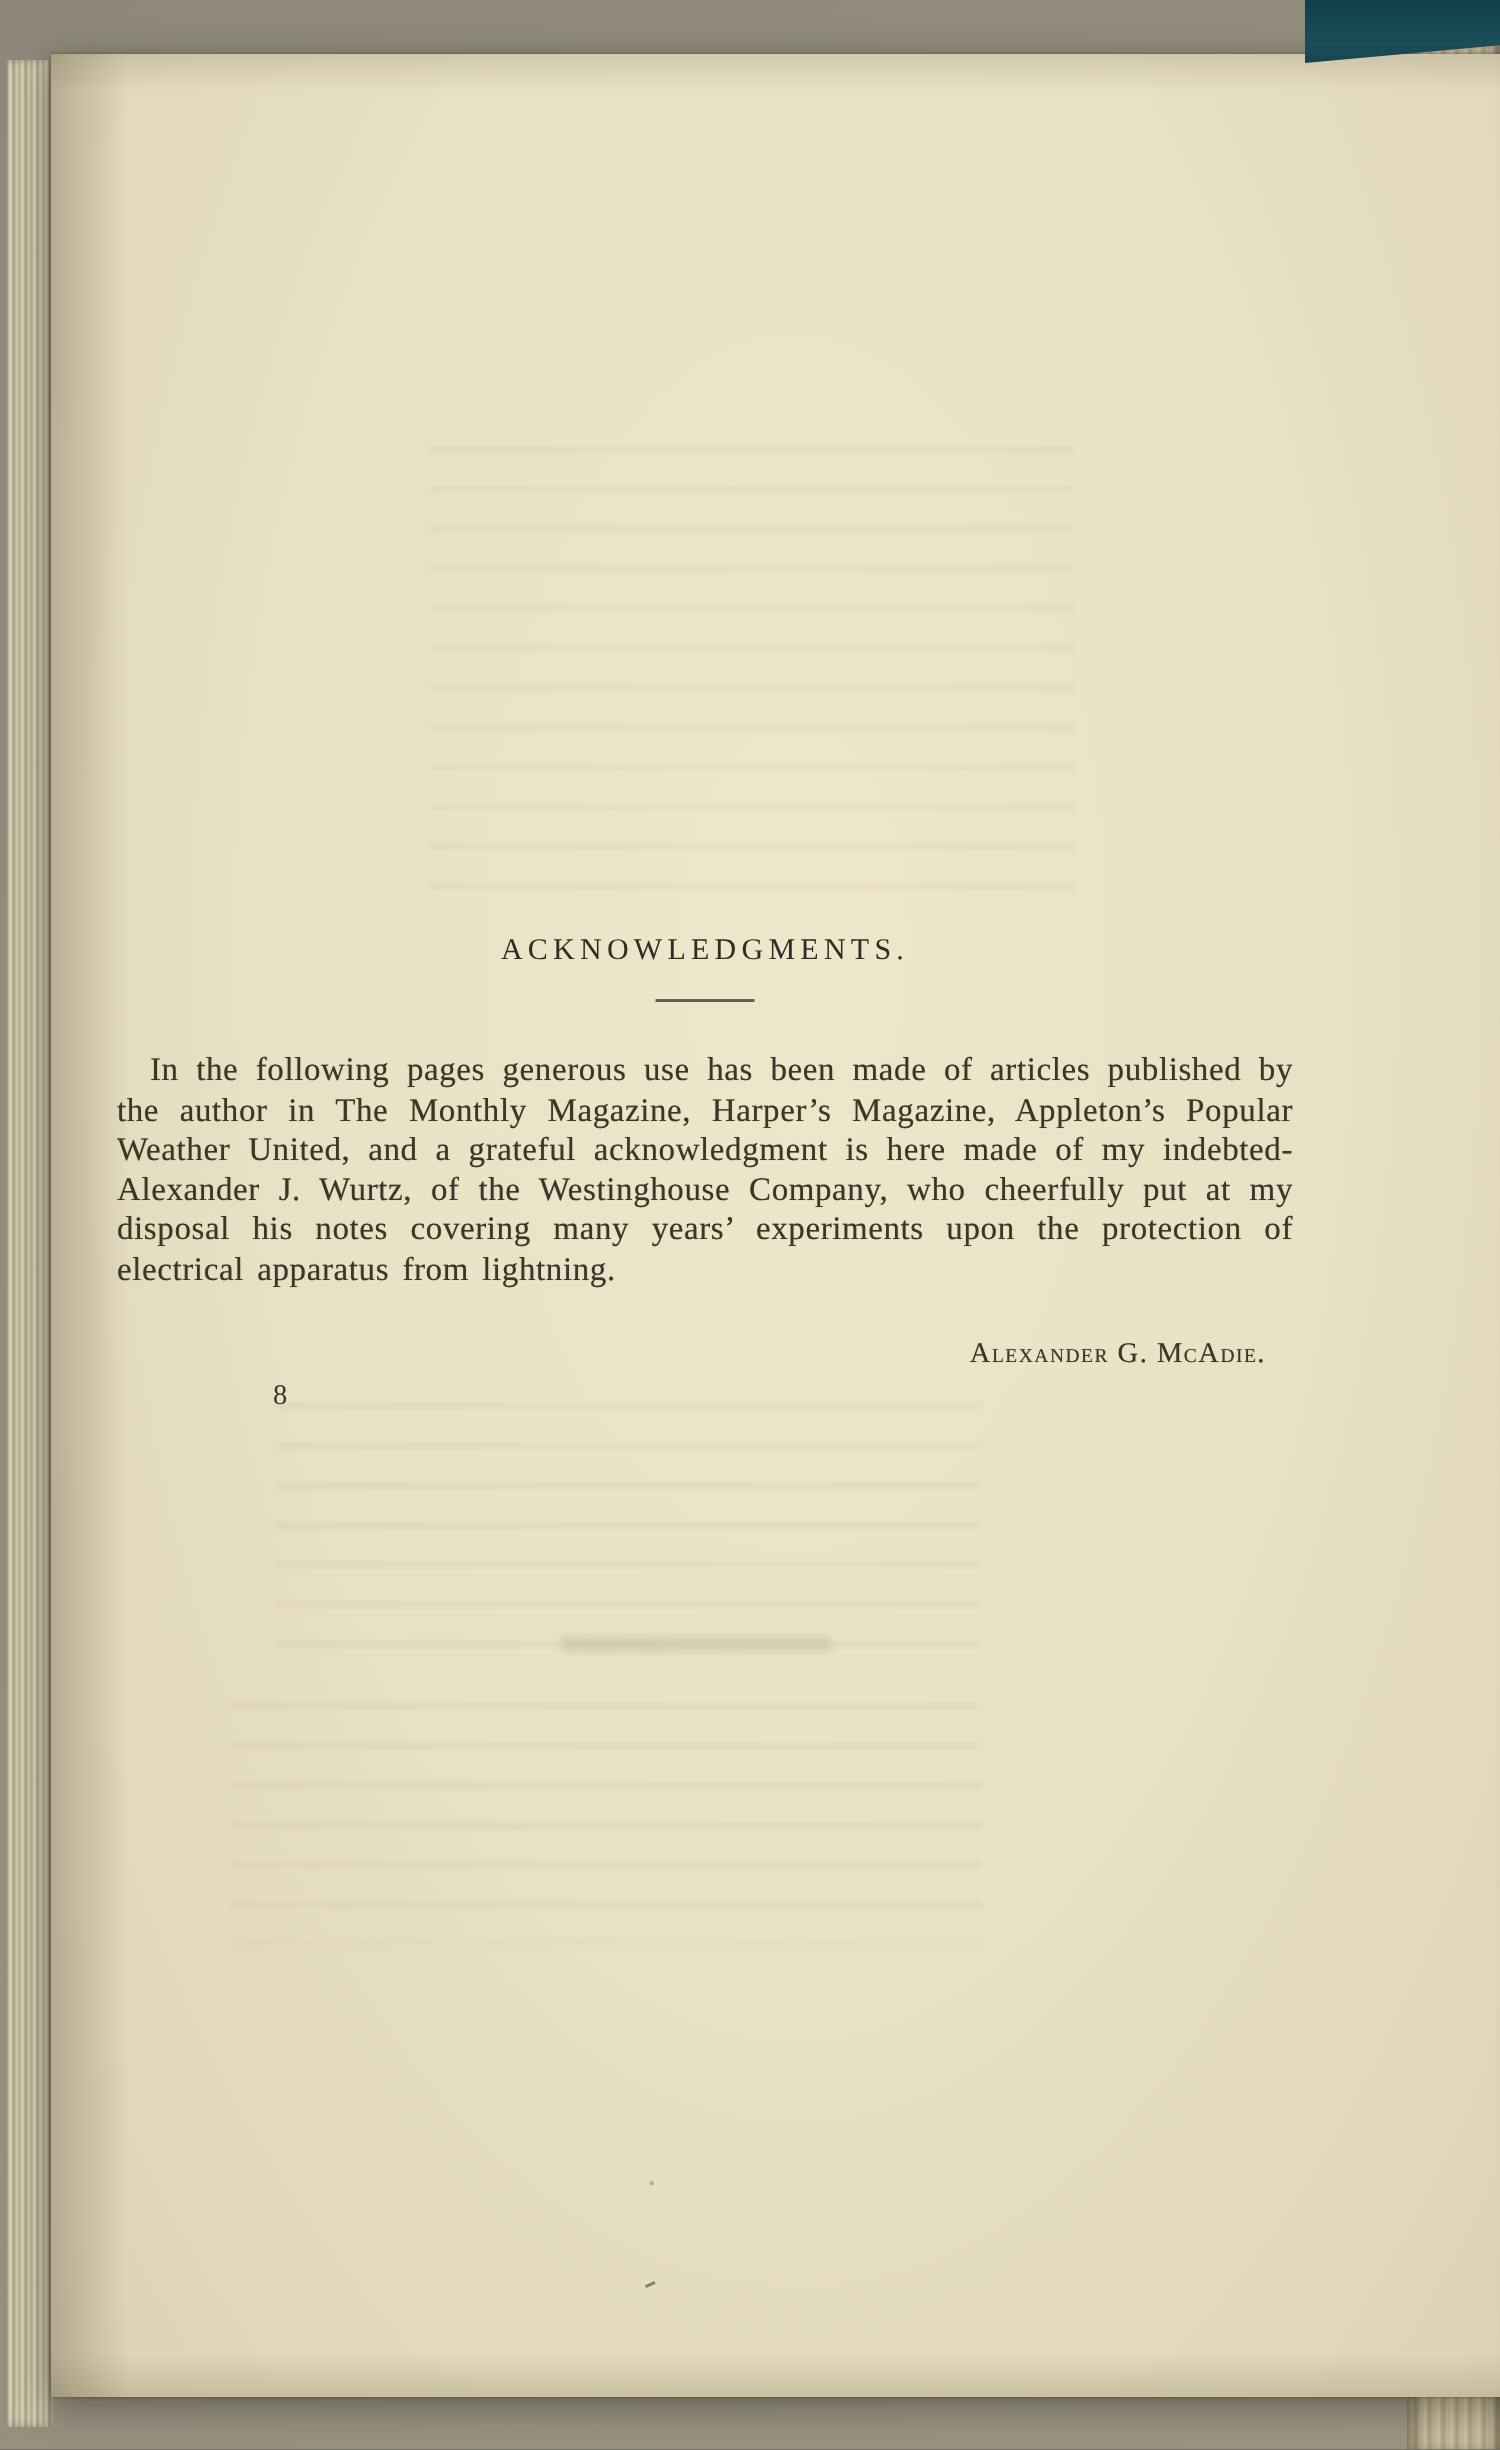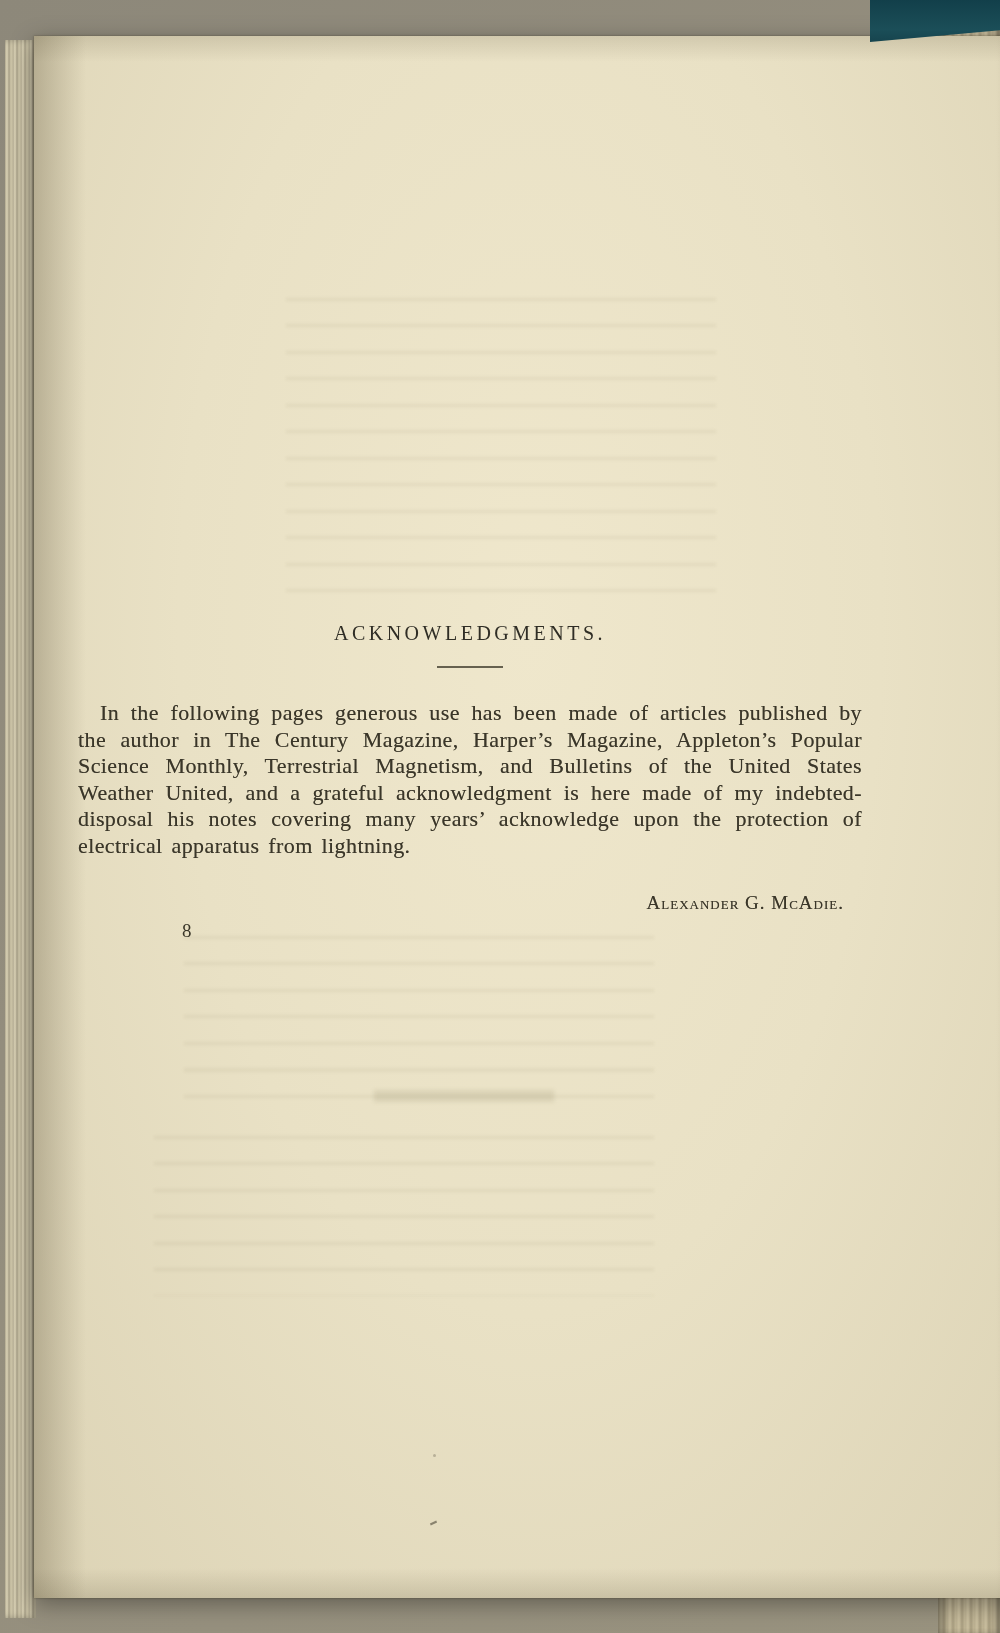--- a/index.html
+++ b/index.html
@@ -124,24 +124,24 @@
     <div class="speck speck-1"></div>
     <div class="speck speck-2"></div>
 
     <div class="text-block">
 
       <h1 class="title">ACKNOWLEDGMENTS.</h1>
       <div class="rule"></div>
 
       <div class="paragraph">
         <div class="pline first">In the following pages generous use has been made of articles published by</div>
-        <div class="pline">the author in The Century Magazine, Harper’s Magazine, Appleton’s Popular</div>
-        <div class="pline">Science Monthly, Terrestrial Magnetism, and Bulletins of the United States</div>
+        <div class="pline">the author in The Monthly Magazine, Harper’s Magazine, Appleton’s Popular</div>
         <div class="pline">Weather United, and a grateful acknowledgment is here made of my indebted-</div>
-        <div class="pline">disposal his notes covering many years’ acknowledge upon the protection of</div>
+        <div class="pline">Alexander J. Wurtz, of the Westinghouse Company, who cheerfully put at my</div>
+        <div class="pline">disposal his notes covering many years’ experiments upon the protection of</div>
         <div class="pline last">electrical apparatus from lightning.</div>
       </div>
 
       <div class="signature">Alexander G. McAdie.</div>
       <div class="folio">8</div>
 
     </div>
   </div>
 </div>
 

